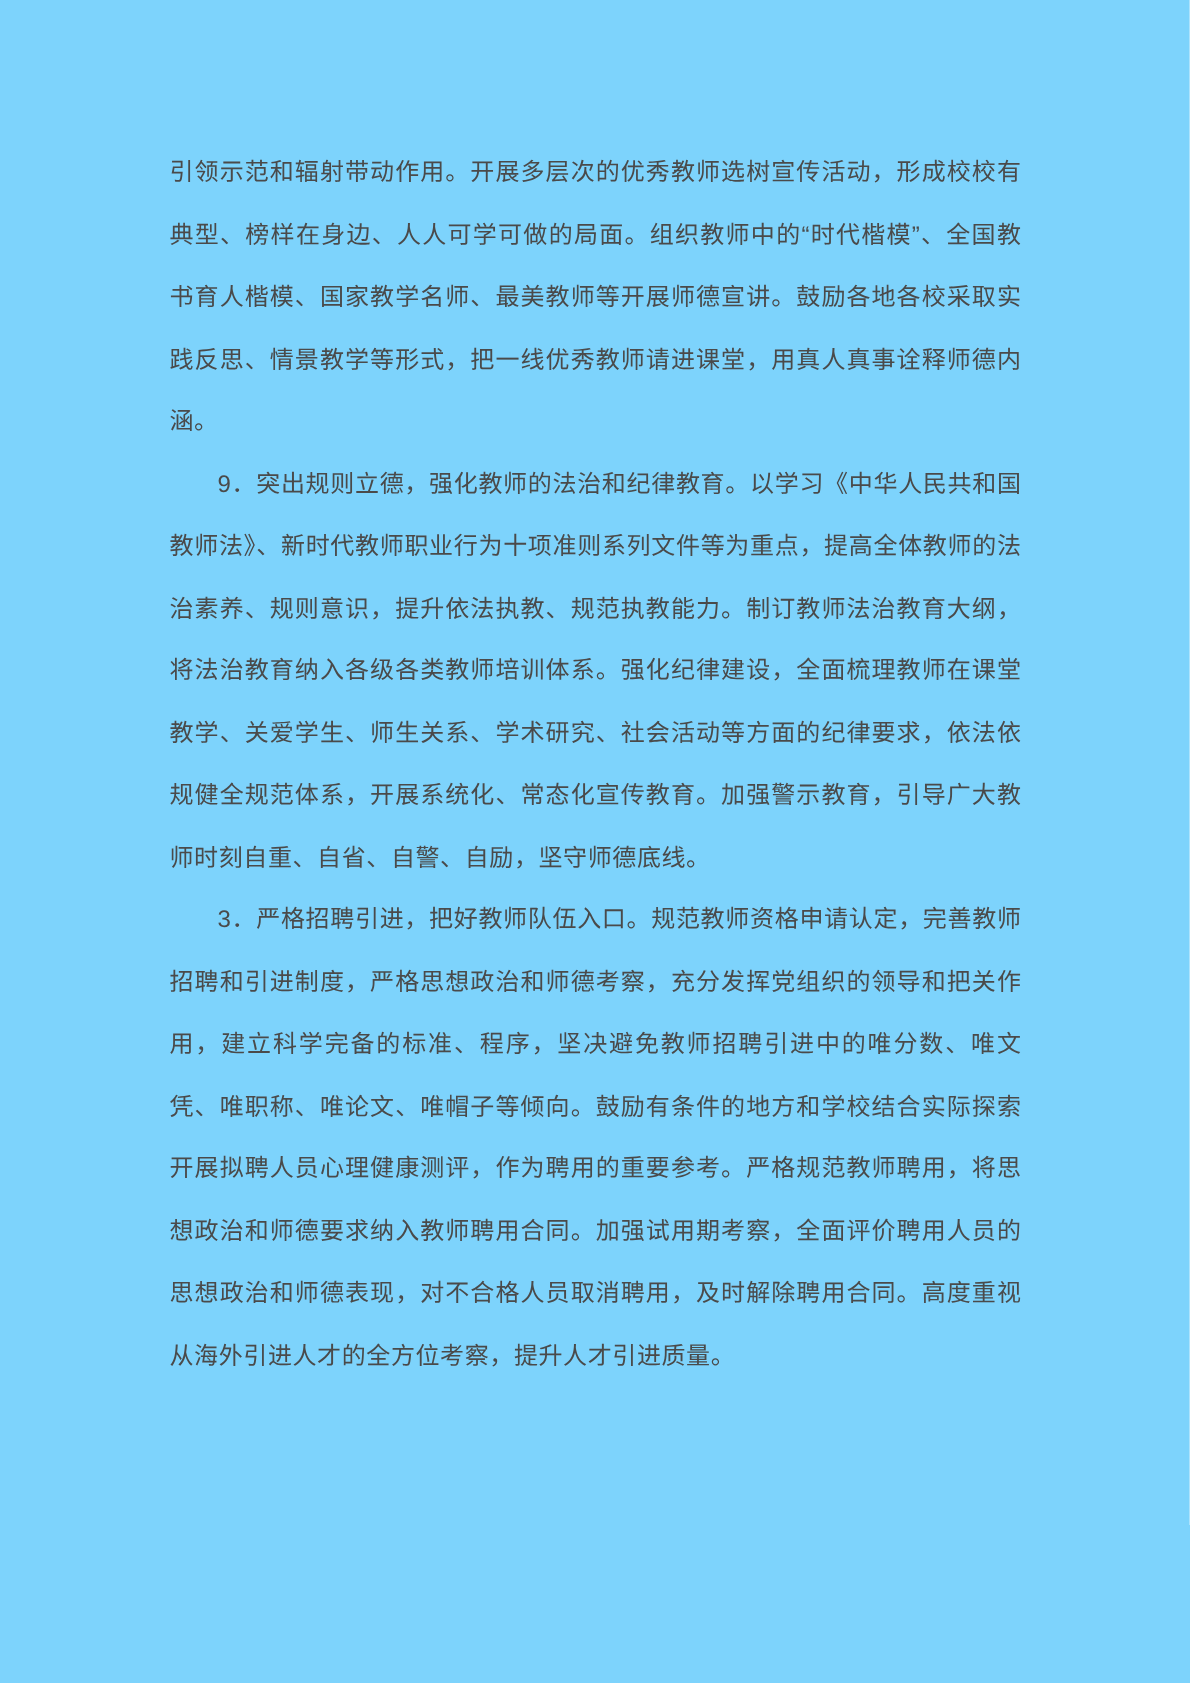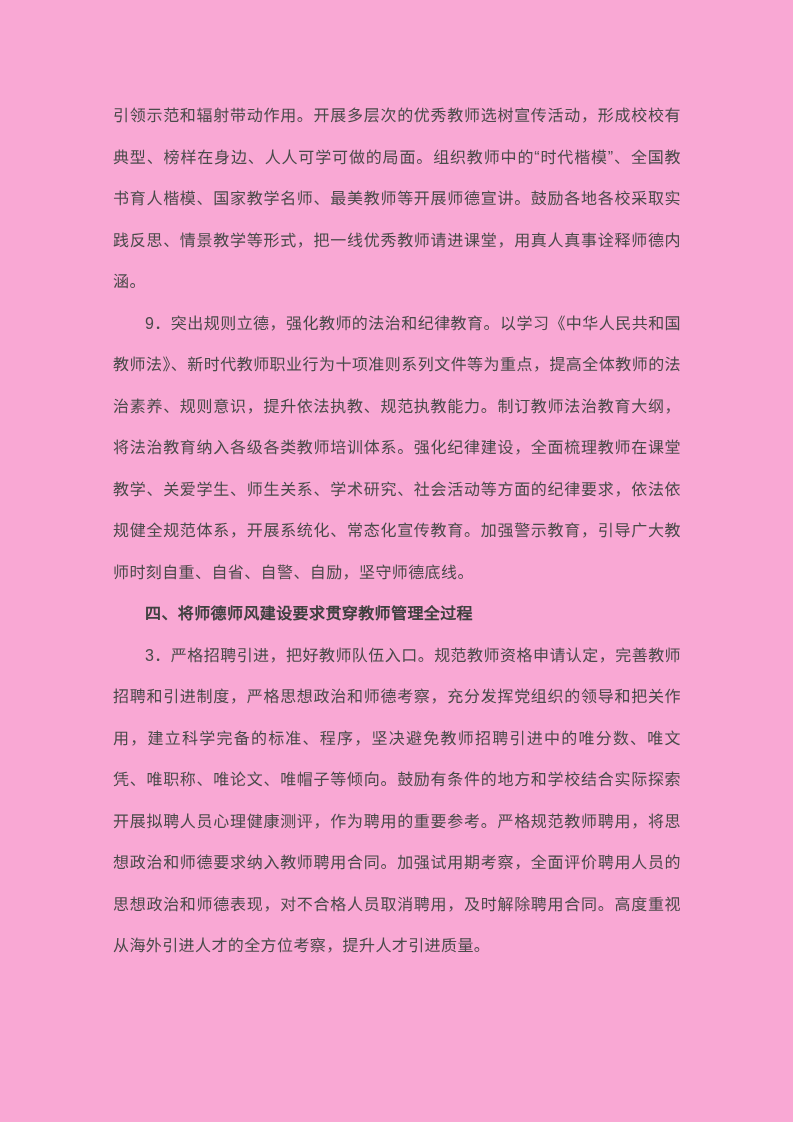--- a/index.html
+++ b/index.html
@@ -10,21 +10,21 @@
     width: 793px;
     height: 1122px;
     background: #ffffff;
     overflow: hidden;
     font-family: "Liberation Sans", "DejaVu Sans", sans-serif;
   }
   .page {
     box-sizing: border-box;
     width: 793px;
     height: 1122px;
-    background: #f9a8d4;
+    background: #7dd3fc;
     padding: 95px 112px 0 113px;
   }
   .para {
     margin: 0;
     font-size: 16px;
     line-height: 41.5px;
     color: #4a4a4a;
     text-align: justify;
     text-justify: inter-character;
     letter-spacing: 0.4px;
@@ -38,15 +38,14 @@
     color: #404040;
     text-indent: 2em;
   }
 </style>
 </head>
 <body>
 
 <div class="page">
   <p class="para">引领示范和辐射带动作用。开展多层次的优秀教师选树宣传活动，形成校校有典型、榜样在身边、人人可学可做的局面。组织教师中的“时代楷模”、全国教书育人楷模、国家教学名师、最美教师等开展师德宣讲。鼓励各地各校采取实践反思、情景教学等形式，把一线优秀教师请进课堂，用真人真事诠释师德内涵。</p>
   <p class="para indent">9．突出规则立德，强化教师的法治和纪律教育。以学习《中华人民共和国教师法》、新时代教师职业行为十项准则系列文件等为重点，提高全体教师的法治素养、规则意识，提升依法执教、规范执教能力。制订教师法治教育大纲，将法治教育纳入各级各类教师培训体系。强化纪律建设，全面梳理教师在课堂教学、关爱学生、师生关系、学术研究、社会活动等方面的纪律要求，依法依规健全规范体系，开展系统化、常态化宣传教育。加强警示教育，引导广大教师时刻自重、自省、自警、自励，坚守师德底线。</p>
-  <p class="para heading">四、将师德师风建设要求贯穿教师管理全过程</p>
   <p class="para indent">3．严格招聘引进，把好教师队伍入口。规范教师资格申请认定，完善教师招聘和引进制度，严格思想政治和师德考察，充分发挥党组织的领导和把关作用，建立科学完备的标准、程序，坚决避免教师招聘引进中的唯分数、唯文凭、唯职称、唯论文、唯帽子等倾向。鼓励有条件的地方和学校结合实际探索开展拟聘人员心理健康测评，作为聘用的重要参考。严格规范教师聘用，将思想政治和师德要求纳入教师聘用合同。加强试用期考察，全面评价聘用人员的思想政治和师德表现，对不合格人员取消聘用，及时解除聘用合同。高度重视从海外引进人才的全方位考察，提升人才引进质量。</p>
 </div>
 
 </body></html>

